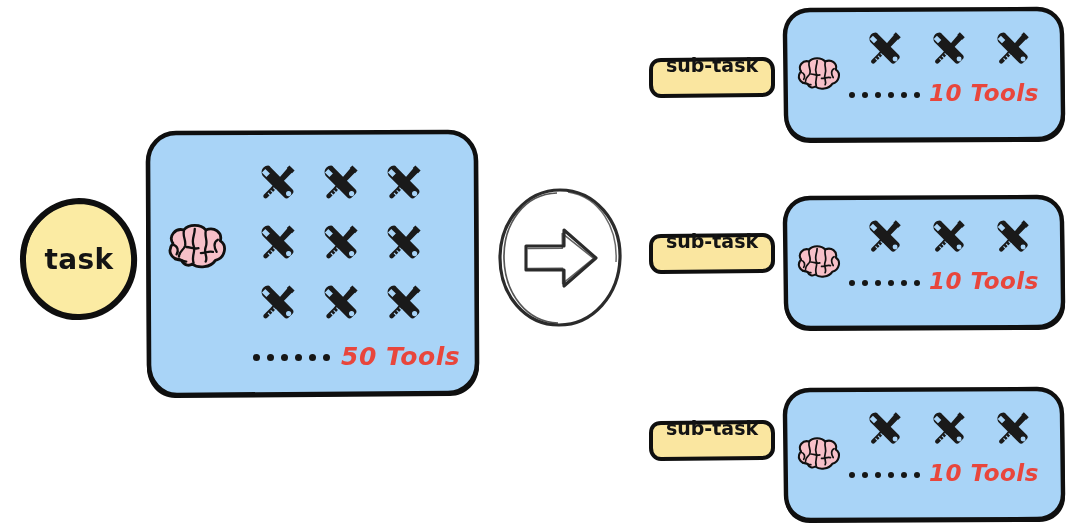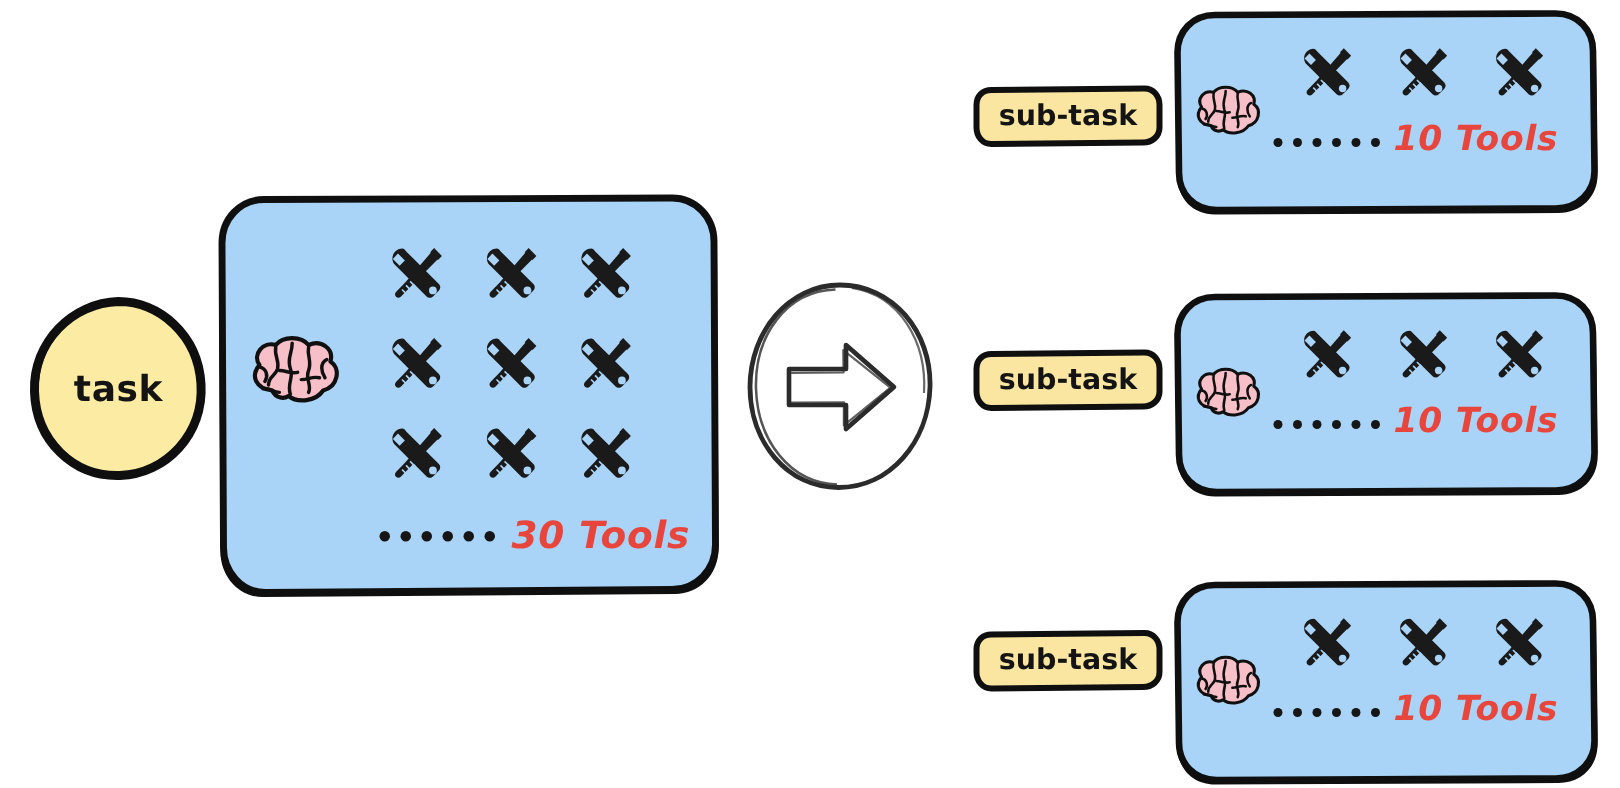--- a/index.html
+++ b/index.html
@@ -11,21 +11,21 @@
   .node{position:absolute;}
 
   
   .task-circle{
     left:18px;top:196px;width:122px;height:126px;
     display:flex;align-items:center;justify-content:center;
   }
   .task-circle .circ-svg{position:absolute;left:0;top:0;}
   .task-circle .task-label{
     position:relative;z-index:3;
-    font-size:24px;color:#141414;letter-spacing:.4px;
+    font-size:28px;color:#141414;letter-spacing:.4px;
     font-family:"DejaVu Sans", sans-serif;font-weight:600;
   }
 
   
   .card{position:absolute;}
   .card .card-svg{position:absolute;left:0;top:0;}
   .card .card-inner{position:absolute;left:0;top:0;width:100%;height:100%;font-style:italic;}
 
   
   .main-card{left:138px;top:126px;width:348px;height:282px;}
@@ -59,21 +59,21 @@
 
   
   .count-text{
     color:#e8463c;font-size:25px;font-weight:600;white-space:nowrap;
     font-family:"DejaVu Sans", sans-serif;letter-spacing:.5px;
   }
   .sub-count .count-text{font-size:23px;}
 
   
   .tag{position:absolute;width:128px;height:46px;
-       display:flex;align-items:center;justify-content:center;}
+       display:flex;align-items:flex-start;justify-content:center;}
   .tag .tag-svg{position:absolute;left:0;top:0;}
   .tag .tag-label{
     position:relative;z-index:3;font-size:19px;color:#141414;
     font-family:"DejaVu Sans", sans-serif;font-weight:600;white-space:nowrap;
   }
   .tag-1{left:648px;top:54px;}
   .tag-2{left:648px;top:230px;}
   .tag-3{left:648px;top:417px;}
 
   
@@ -192,21 +192,21 @@
             <i></i>
             <i></i>
             <i></i>
             <i></i>
             <i></i>
             <i></i>
           </div>
       </div>
 
       <div class="main-count">
-        <span class="count-text">30 Tools</span>
+        <span class="count-text">50 Tools</span>
       </div>
     </div>
   </div>
 
   <div class="node arrow-node">
     <svg width="132" height="148" viewBox="0 0 132 148">
       <path d="M66 6 C101 6 127 37 126 74 C125 111 99 141 65 141
                C31 141 6 111 6 74 C6 37 32 6 66 6 Z" fill="none" stroke="#2b2b2b" stroke-width="3.2"></path>
       <path d="M63 9 C30 10 9 40 10 75 C11 110 33 138 64 139" fill="none" stroke="#2b2b2b" stroke-width="1.7" opacity=".8"></path>
       <path d="M74 8 C106 13 124 44 122 78" fill="none" stroke="#2b2b2b" stroke-width="1.5" opacity=".7"></path>

